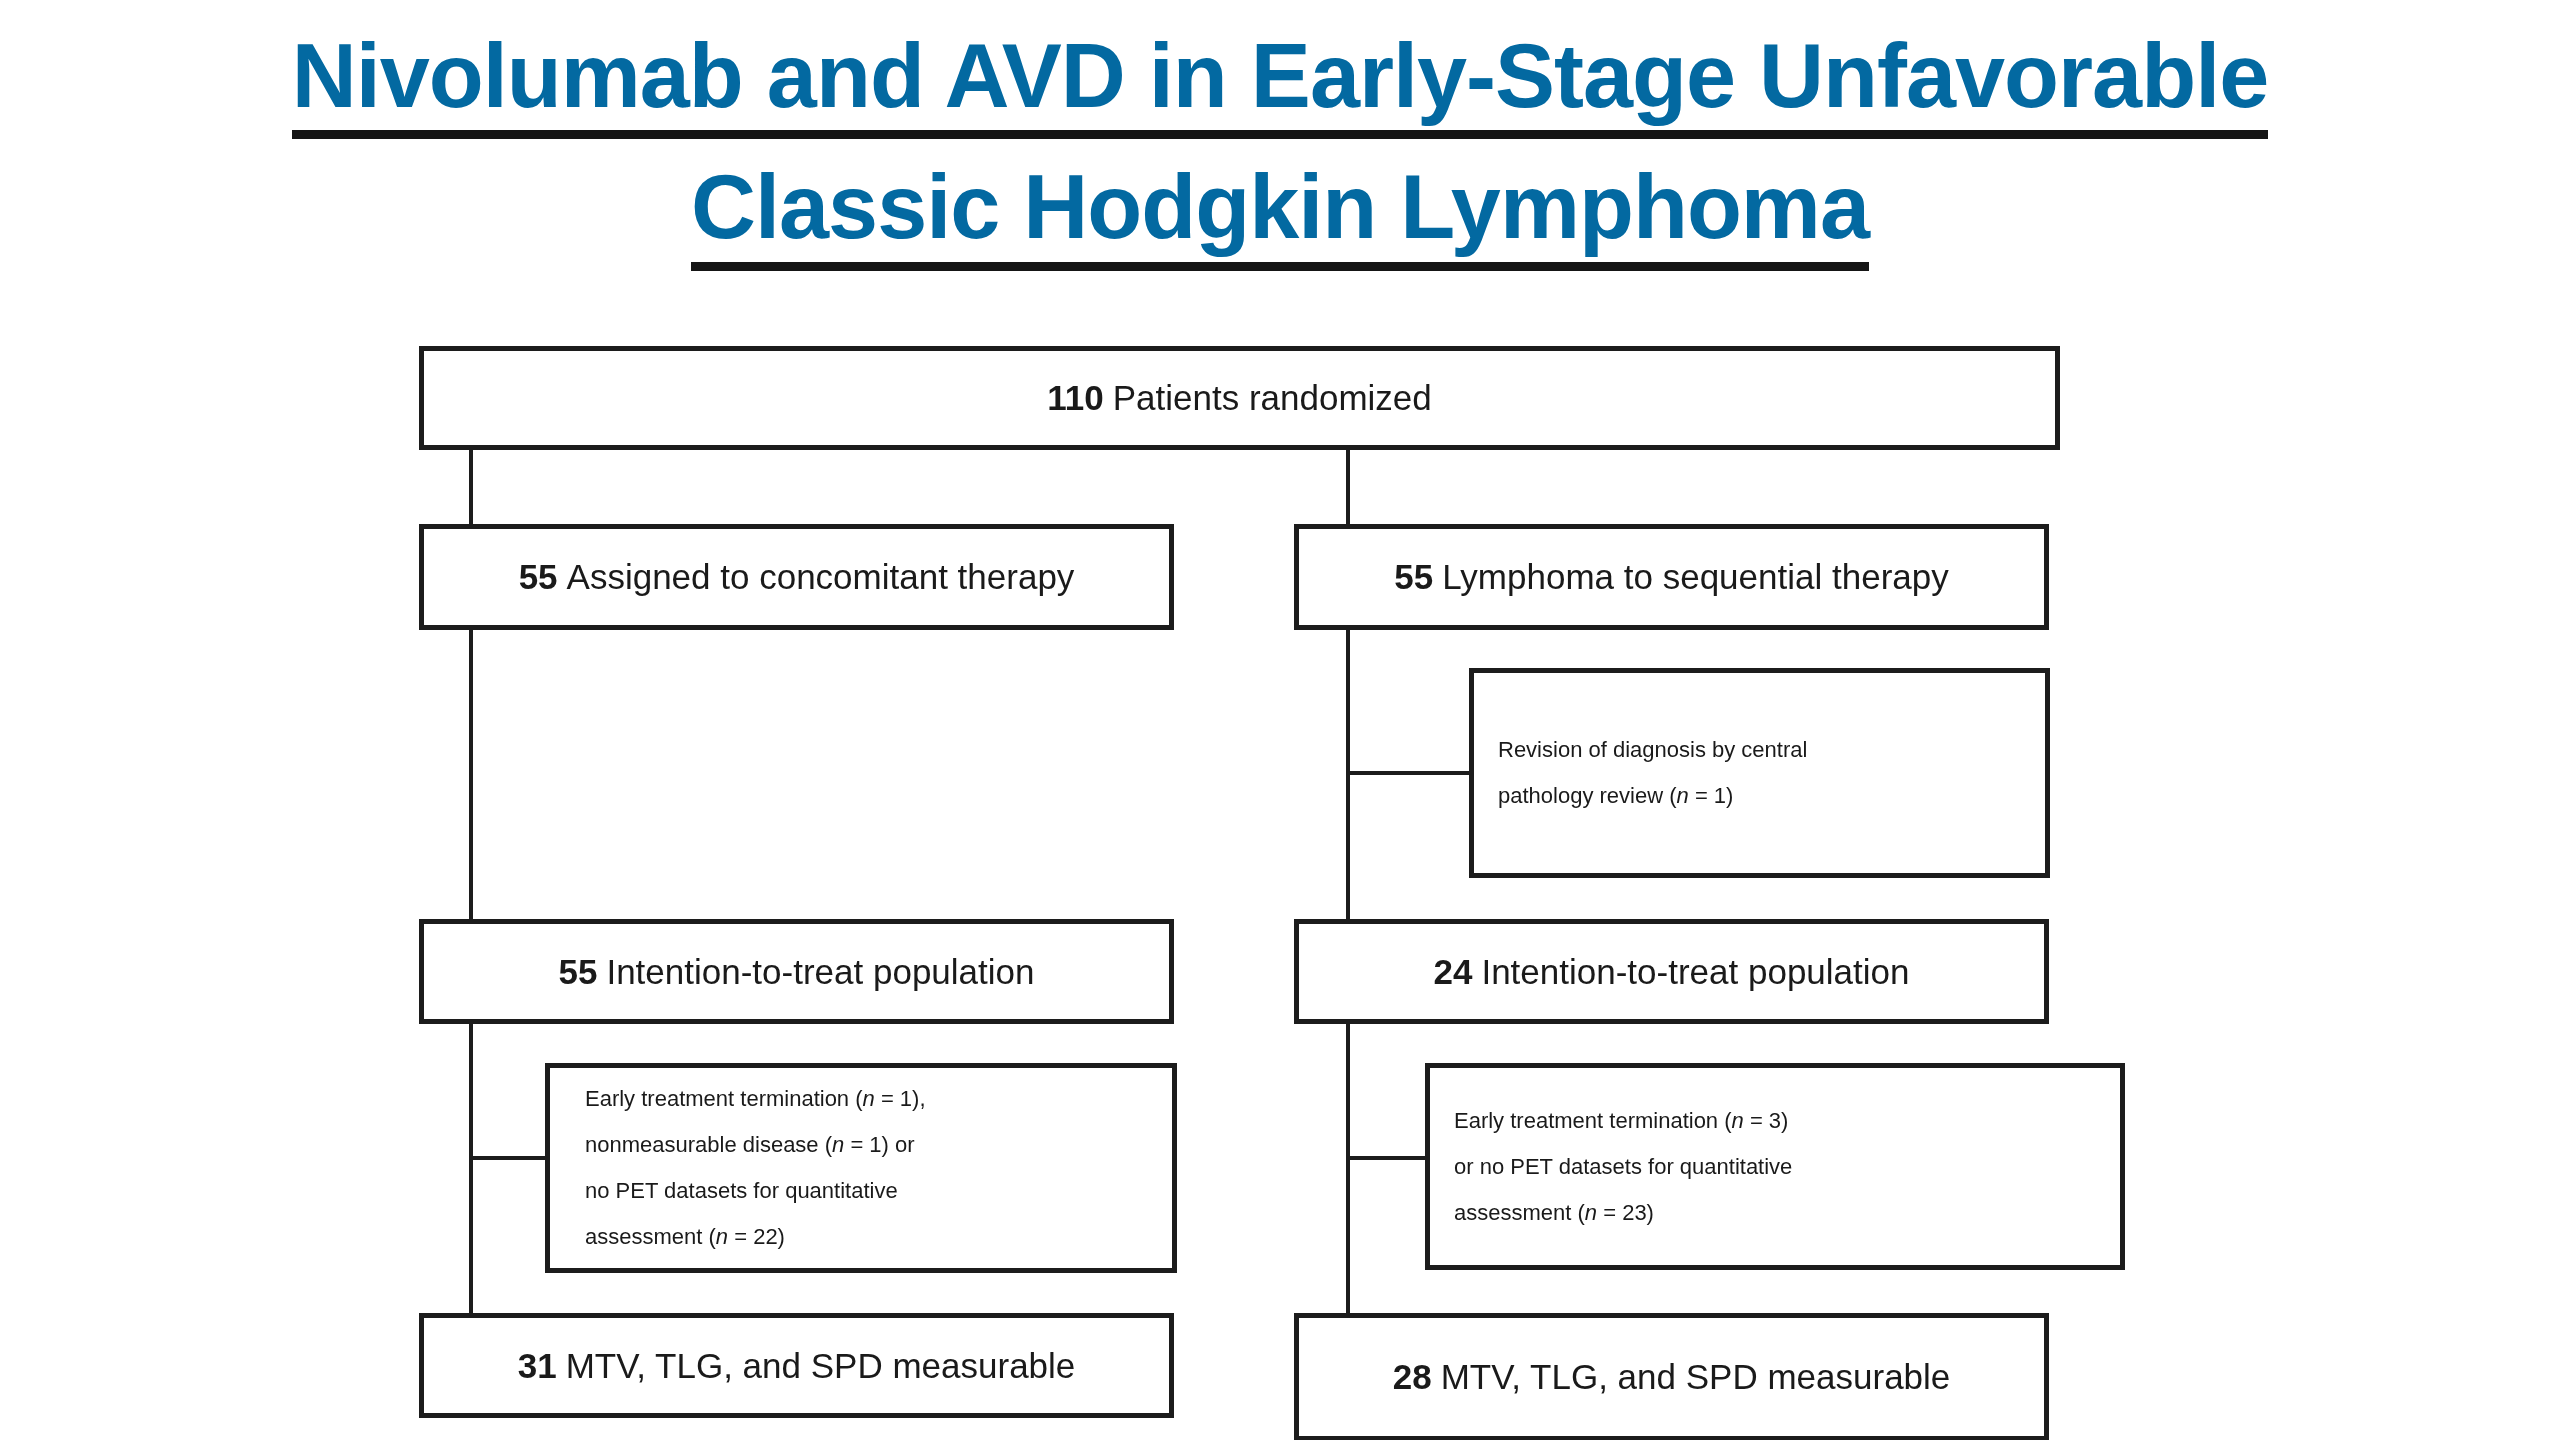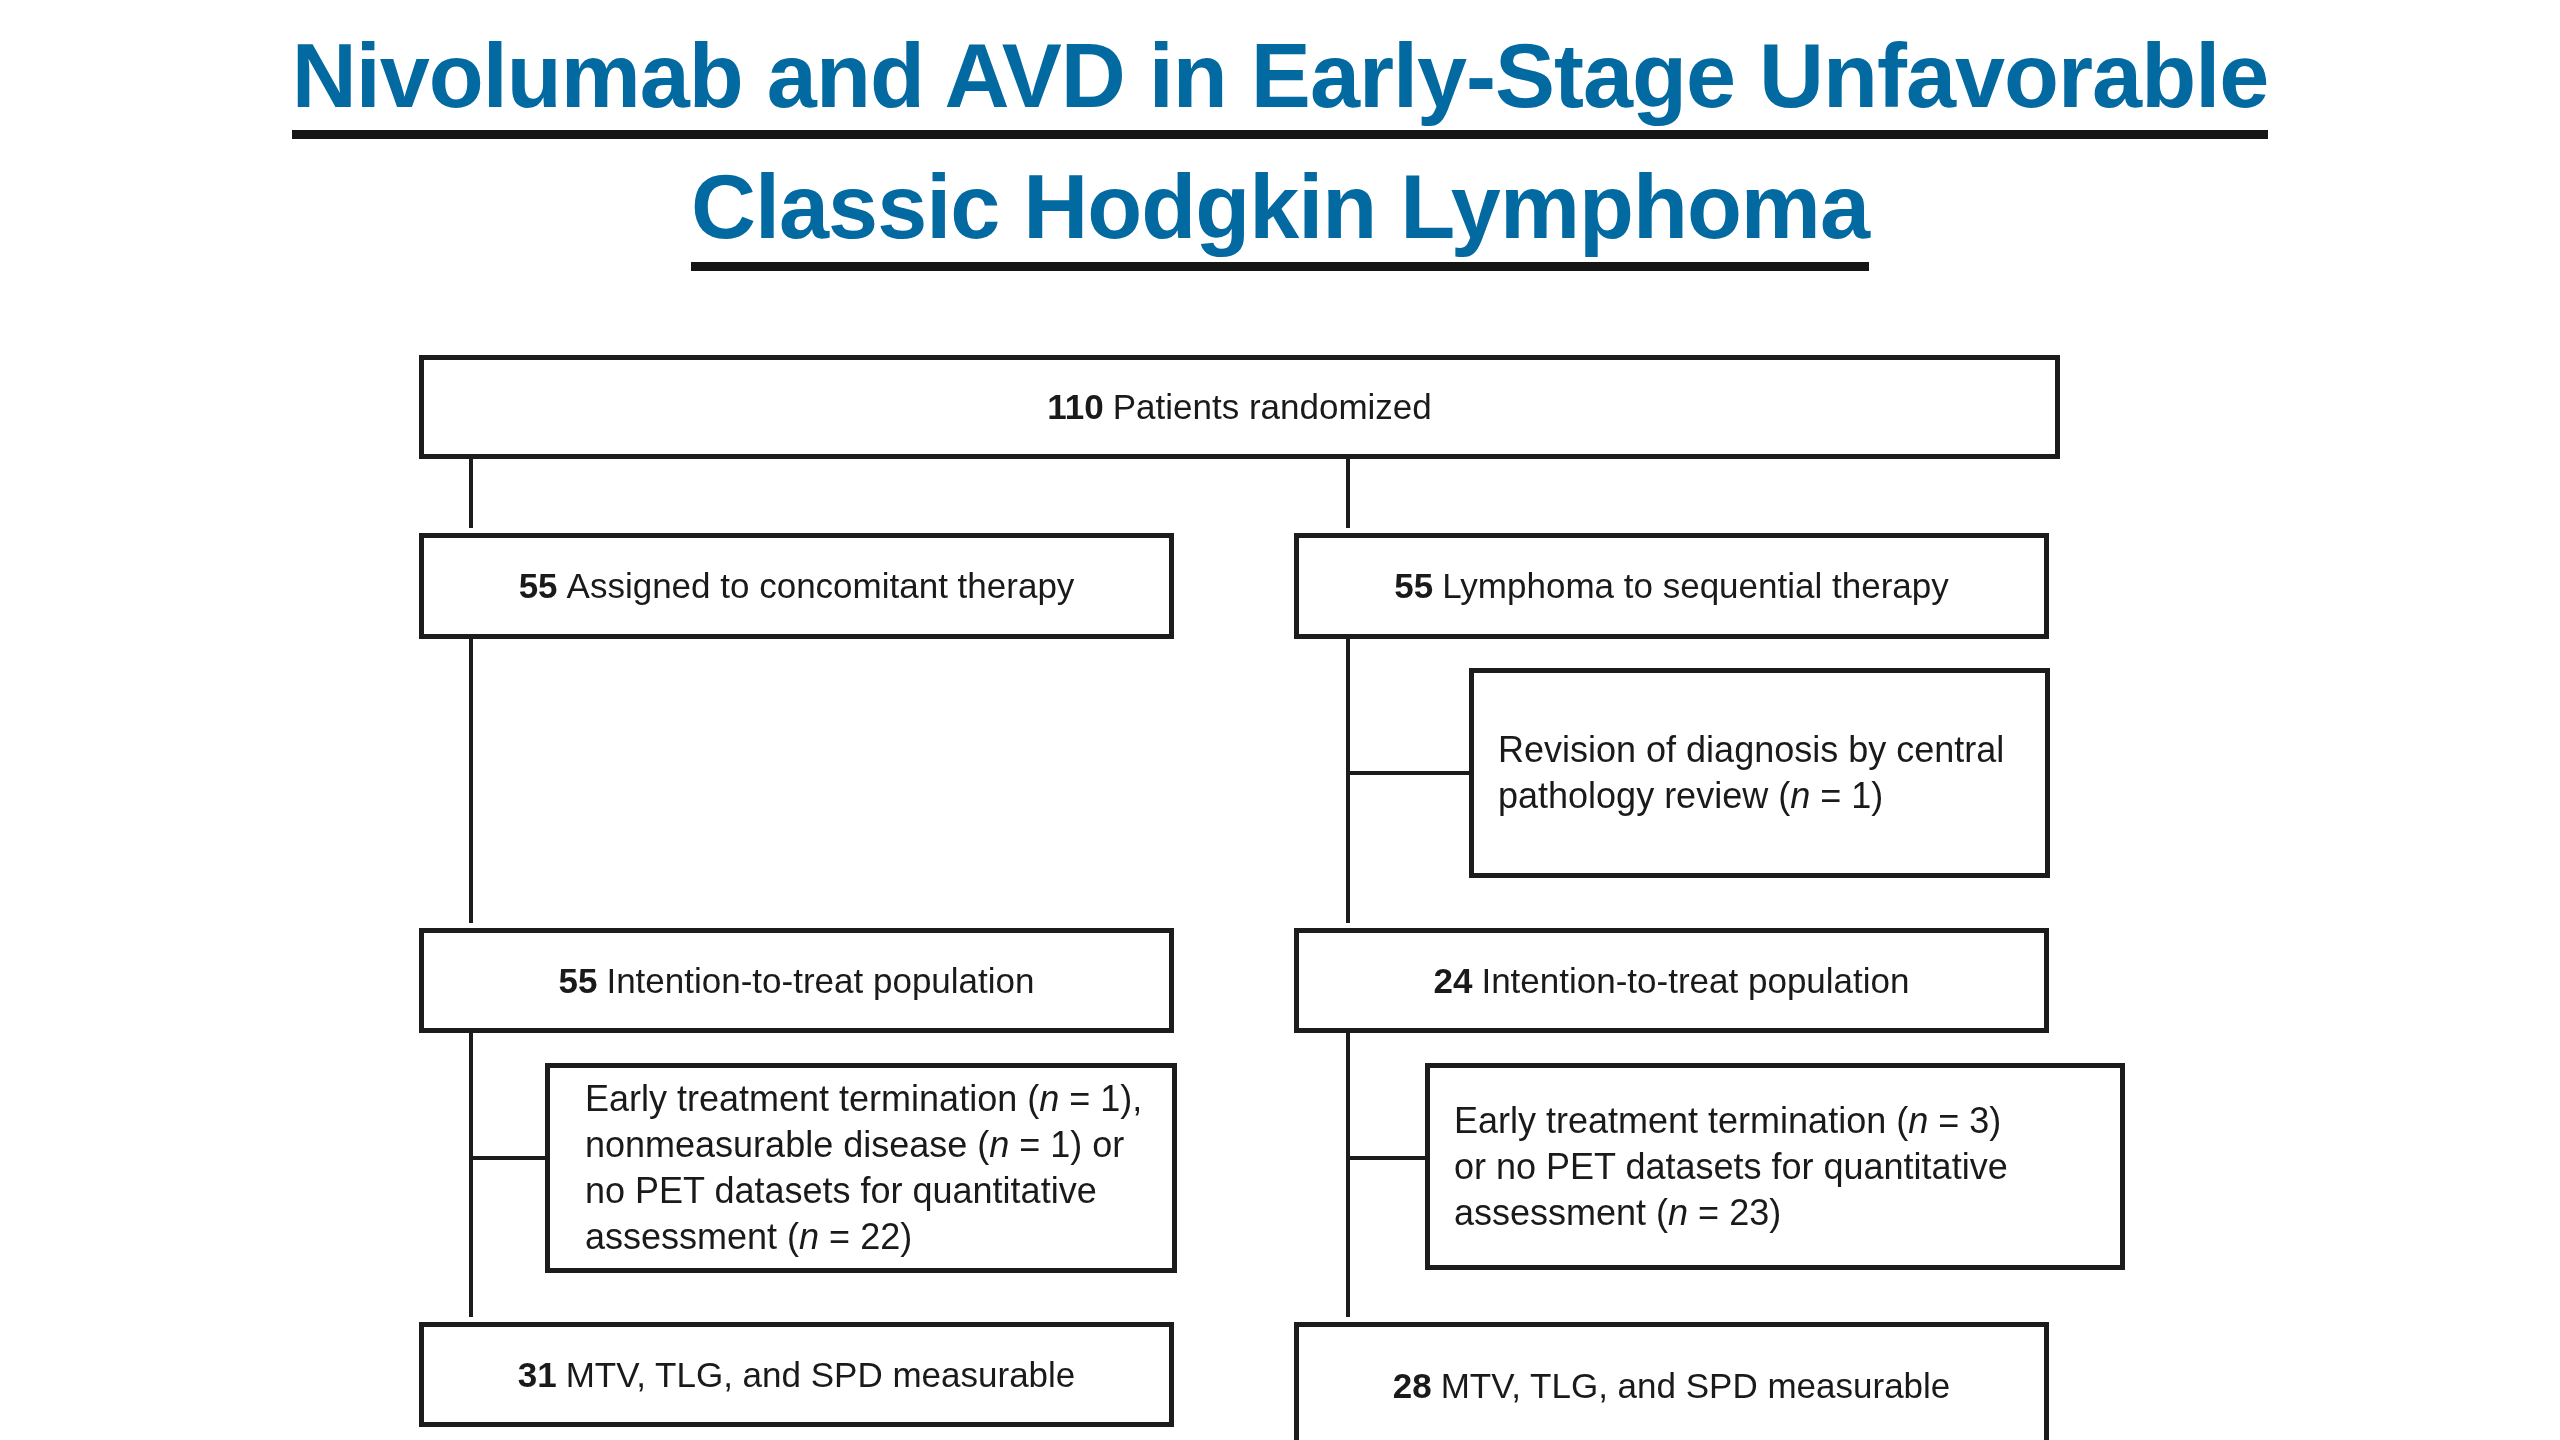--- a/index.html
+++ b/index.html
@@ -43,28 +43,27 @@
     border: 5px solid #1c1c1c;
     background: #ffffff;
     display: flex;
     align-items: center;
     font-size: 35px;
     line-height: 1.3;
   }
   .box.center {
     justify-content: center;
     text-align: center;
-    margin-top: 9px;
   }
   .box.side {
     justify-content: flex-start;
     text-align: left;
     padding-left: 24px;
     padding-right: 14px;
-    font-size: 36px;
+    font-size: 22px;
   }
   .count {
     font-weight: bold;
     margin-right: 9px;
   }
   .side .txt-lines { line-height: 46px; }
   
   .vline, .hline {
     position: absolute;
     background: #1c1c1c;

